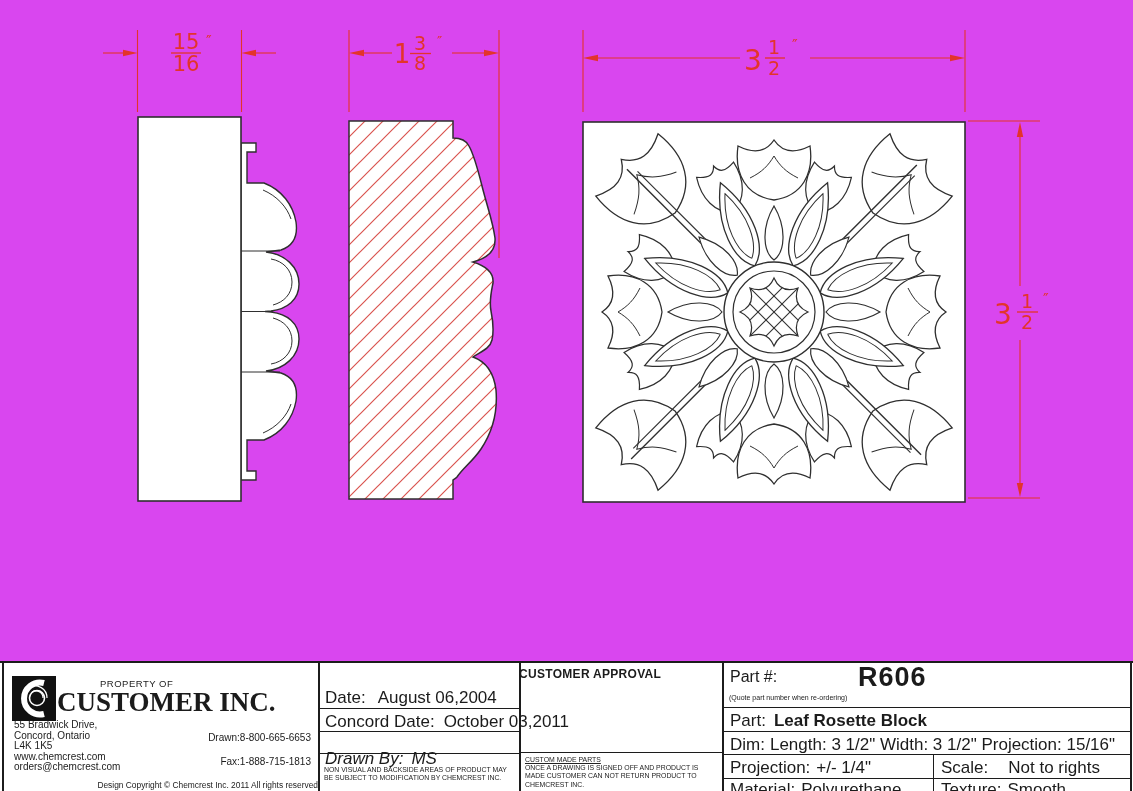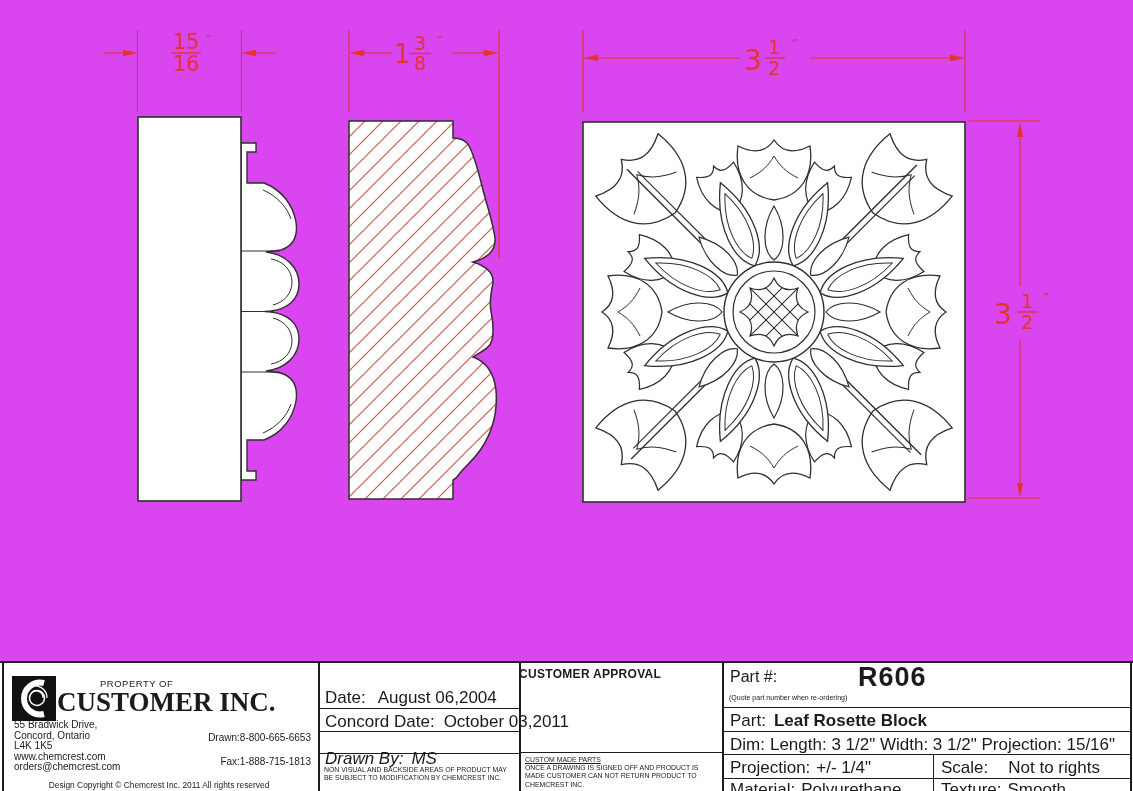--- a/index.html
+++ b/index.html
@@ -12,21 +12,21 @@
   .hline,.vline{position:absolute;background:#1c1c1c;}
   .lbl{white-space:nowrap;}
   .cell-row{position:absolute;font-size:17px;white-space:nowrap;}
   .cell-row .val{margin-left:12px;}
   .tiny{font-size:6.9px;line-height:8.2px;color:#222;}
   #company-name{position:absolute;left:57px;top:26px;font-family:"Liberation Serif","DejaVu Serif",serif;
                 font-weight:bold;font-size:27px;letter-spacing:0px;}
   #property-of{position:absolute;left:100px;top:17px;width:130px;text-align:left;font-size:9.5px;letter-spacing:.5px;}
   #address{position:absolute;left:14px;top:59px;font-size:10px;line-height:10.6px;}
   .contact{position:absolute;width:115px;text-align:right;font-size:10px;}
-  #copyright{position:absolute;left:0;top:119px;width:318px;text-align:center;font-size:8.4px;}
+  #copyright{position:absolute;left:0;top:119px;width:318px;text-align:right;font-size:8.4px;}
   #approval-title{position:absolute;left:519px;top:6px;width:203px;text-align:left;font-weight:bold;font-size:12px;letter-spacing:.3px;}
   .underl{text-decoration:underline;}
   #partno-label{position:absolute;left:730px;top:7px;font-size:16px;}
   #partno-value{position:absolute;left:858px;top:1px;font-size:27px;font-weight:bold;letter-spacing:1px;}
   #reorder-note{position:absolute;left:729px;top:33px;font-size:7px;}
   b.vname{font-weight:bold;}
 </style>
 </head>
 <body>
 

